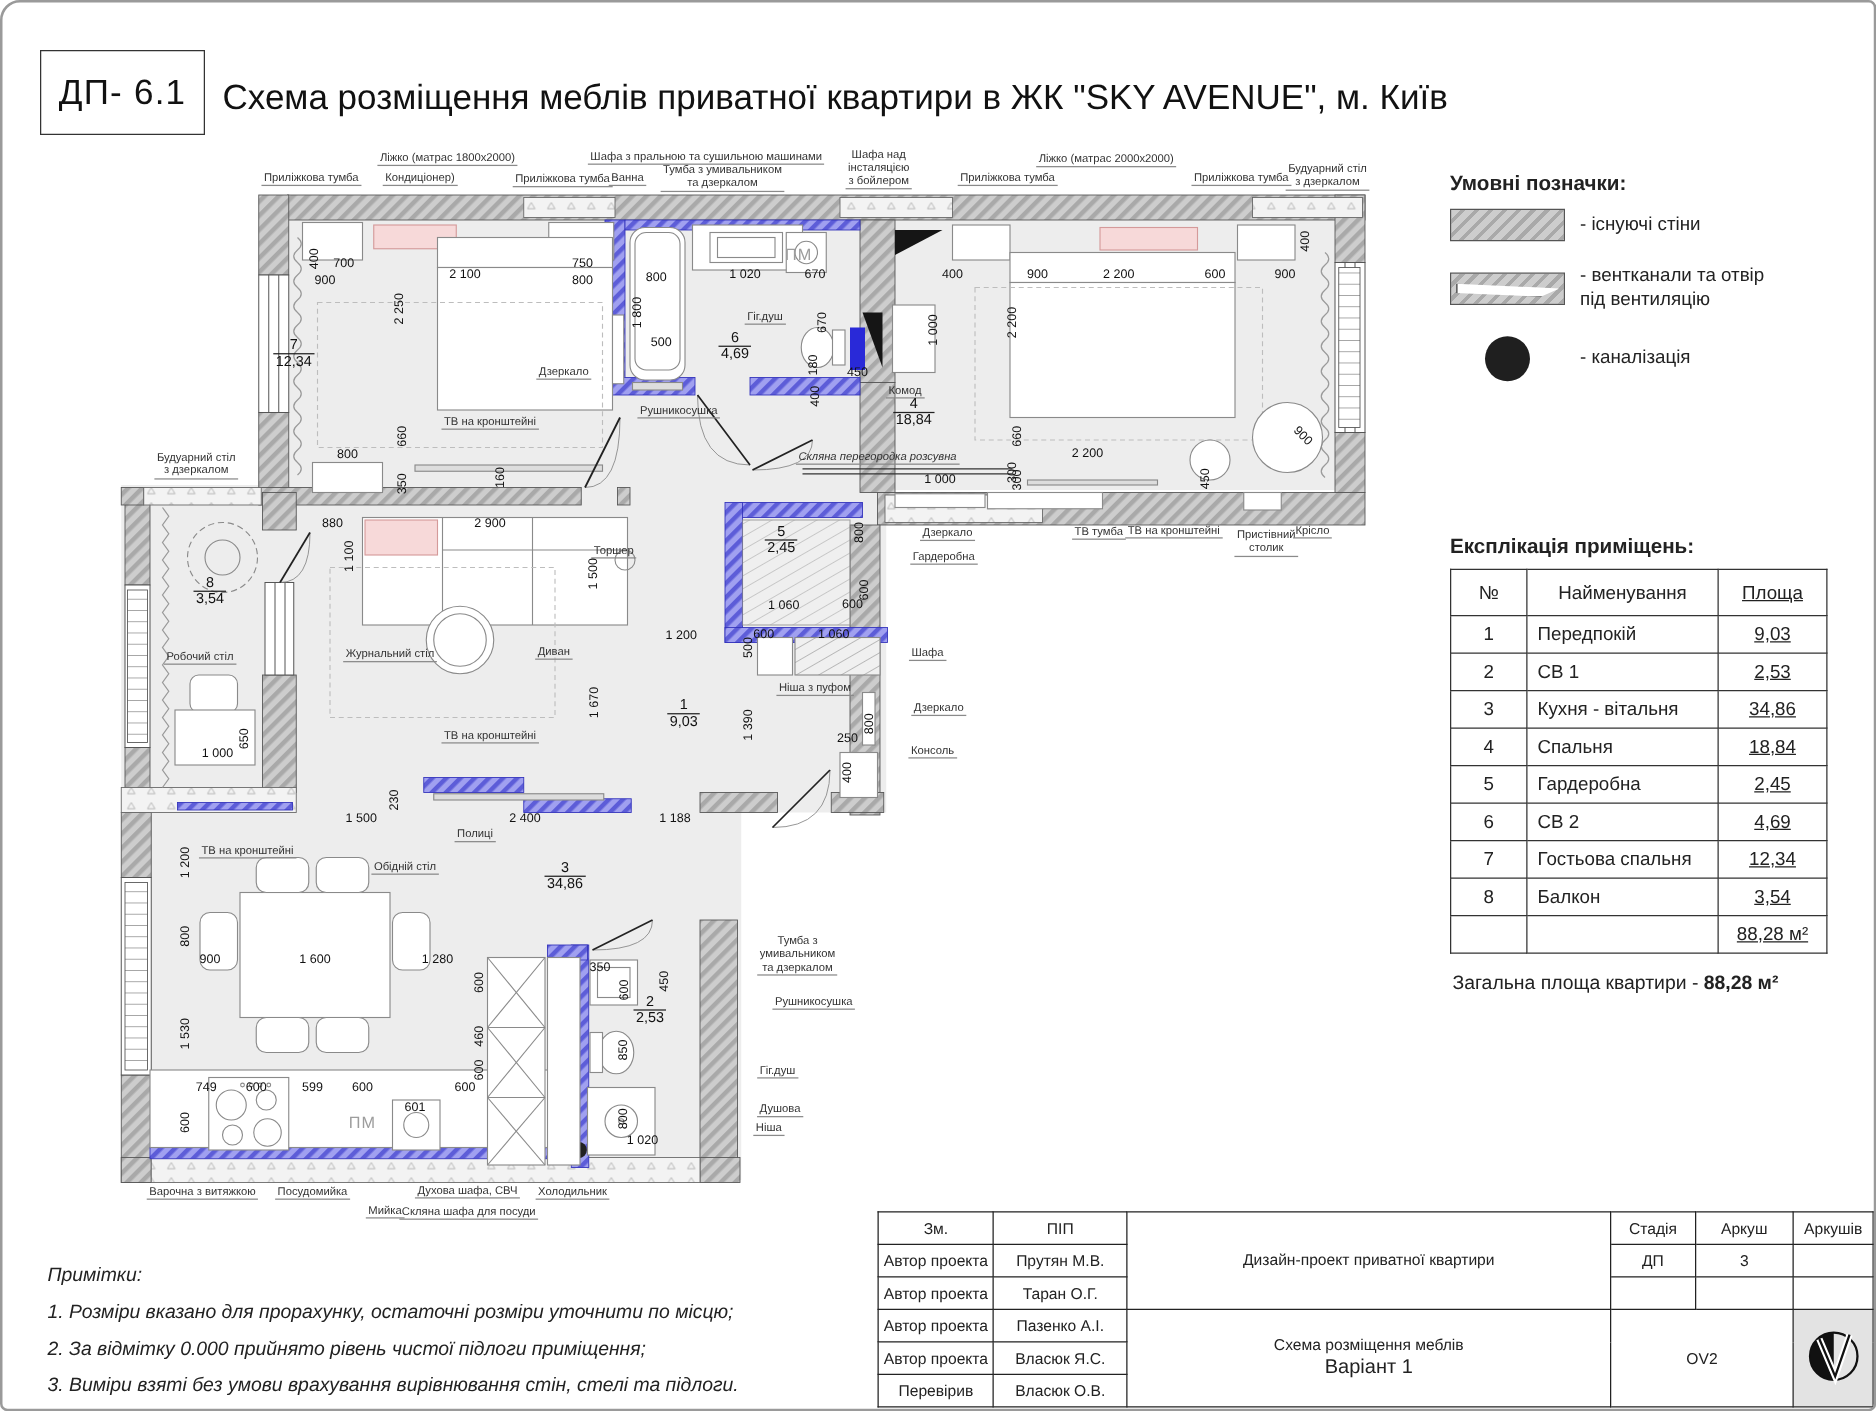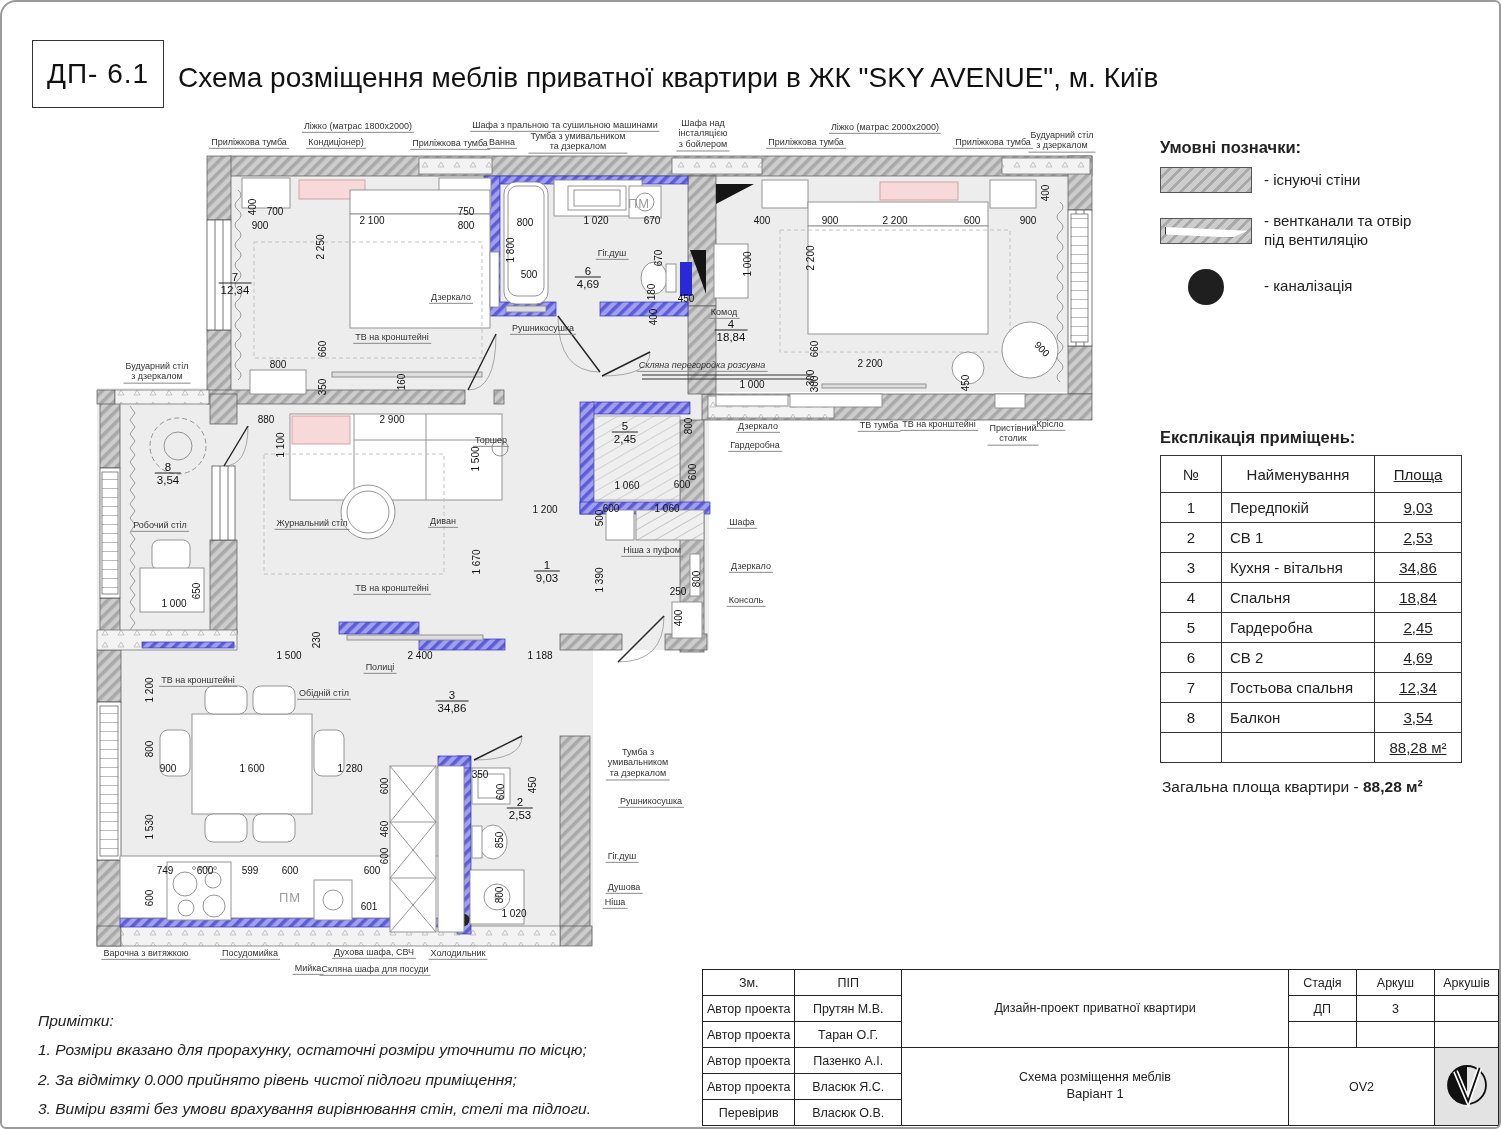--- a/index.html
+++ b/index.html
@@ -348,21 +348,21 @@
       <div class="lbl" style="left: 378px; top: 666px;">Полиці</div>
       <div class="lbl" style="left: 196px; top: 679px;">ТВ на кронштейні</div>
       <div class="lbl" style="left: 322px; top: 692px;">Обідній стіл</div>
       <div class="lbl" style="left: 636px; top: 762px;">Тумба з
 умивальником
 та дзеркалом</div>
       <div class="lbl" style="left: 649px; top: 800px;">Рушникосушка</div>
       <div class="lbl" style="left: 620px; top: 855px;">Гіг.душ</div>
       <div class="lbl" style="left: 622px; top: 886px;">Душова</div>
       <div class="lbl" style="left: 613px; top: 901px;">Ніша</div>
-      <div class="lbl" style="left: 144px; top: 952px;">Варочна з витяжкою</div>
+      <div class="lbl" style="left: 160px; top: 952px;">Варочна з витяжкою</div>
       <div class="lbl" style="left: 248px; top: 952px;">Посудомийка</div>
       <div class="lbl" style="left: 306px; top: 967px;">Мийка</div>
       <div class="lbl" style="left: 372px; top: 951px;">Духова шафа, СВЧ</div>
       <div class="lbl" style="left: 373px; top: 968px;">Скляна шафа для посуди</div>
       <div class="lbl" style="left: 456px; top: 952px;">Холодильник</div>
       <div class="lbl big" style="left: 288px; top: 897px;">ПМ</div>
       <div class="lbl big" style="left: 637px; top: 203px;">ПМ</div>
       <div class="dim v" style="left: 250px; top: 205px;">400</div>
       <div class="dim" style="left: 273px; top: 209px;">700</div>
       <div class="dim" style="left: 258px; top: 223px;">900</div>
@@ -424,21 +424,21 @@
       <div class="dim v" style="left: 147px; top: 688px;">1 200</div>
       <div class="dim v" style="left: 147px; top: 747px;">800</div>
       <div class="dim" style="left: 166px; top: 766px;">900</div>
       <div class="dim" style="left: 250px; top: 766px;">1 600</div>
       <div class="dim" style="left: 348px; top: 766px;">1 280</div>
       <div class="dim v" style="left: 147px; top: 825px;">1 530</div>
       <div class="dim" style="left: 163px; top: 868px;">749</div>
       <div class="dim" style="left: 203px; top: 868px;">600</div>
       <div class="dim" style="left: 248px; top: 868px;">599</div>
       <div class="dim" style="left: 288px; top: 868px;">600</div>
-      <div class="dim" style="left: 330px; top: 904px; margin-left: 37px;">601</div>
+      <div class="dim" style="left: 330px; top: 884px;">601</div>
       <div class="dim" style="left: 370px; top: 868px;">600</div>
       <div class="dim v" style="left: 147px; top: 896px;">600</div>
       <div class="dim v" style="left: 382px; top: 784px;">600</div>
       <div class="dim v" style="left: 382px; top: 827px;">460</div>
       <div class="dim v" style="left: 382px; top: 854px;">600</div>
       <div class="dim" style="left: 478px; top: 772px;">350</div>
       <div class="dim v" style="left: 498px; top: 790px;">600</div>
       <div class="dim v" style="left: 530px; top: 783px;">450</div>
       <div class="dim v" style="left: 497px; top: 838px;">850</div>
       <div class="dim v" style="left: 497px; top: 893px;">800</div>
@@ -597,21 +597,21 @@
       <td>Таран О.Г.</td>
       <td></td>
           <td></td>
           <td></td>
     </tr>
     <tr>
       <td>Автор проекта</td>
       <td>Пазенко А.І.</td>
       <td class="big-title" rowspan="3">
         <span>Схема розміщення меблів</span><br>
-        <span style="font-size:13px">Варіант 1</span>
+        <span style="font-size:16px">Варіант 1</span>
       </td>
       <td class="org" colspan="2" rowspan="3">OV2</td>
       <td class="logo-cell" rowspan="3">
         <svg width="46" height="46" viewBox="0 0 40 40">
           <circle cx="20" cy="20" r="16.5" fill="none" stroke="#111" stroke-width="1.6"></circle>
           <path d="M20 3.5 A16.5 16.5 0 0 0 20 36.5 Z" fill="#111"></path>
           <path d="M10 8 L21 34 L31 5" stroke="#fff" stroke-width="4.5" fill="none"></path>
           <path d="M10 8 L21 34 L31 5" stroke="#111" stroke-width="1.6" fill="none"></path>
         </svg>
       </td>

